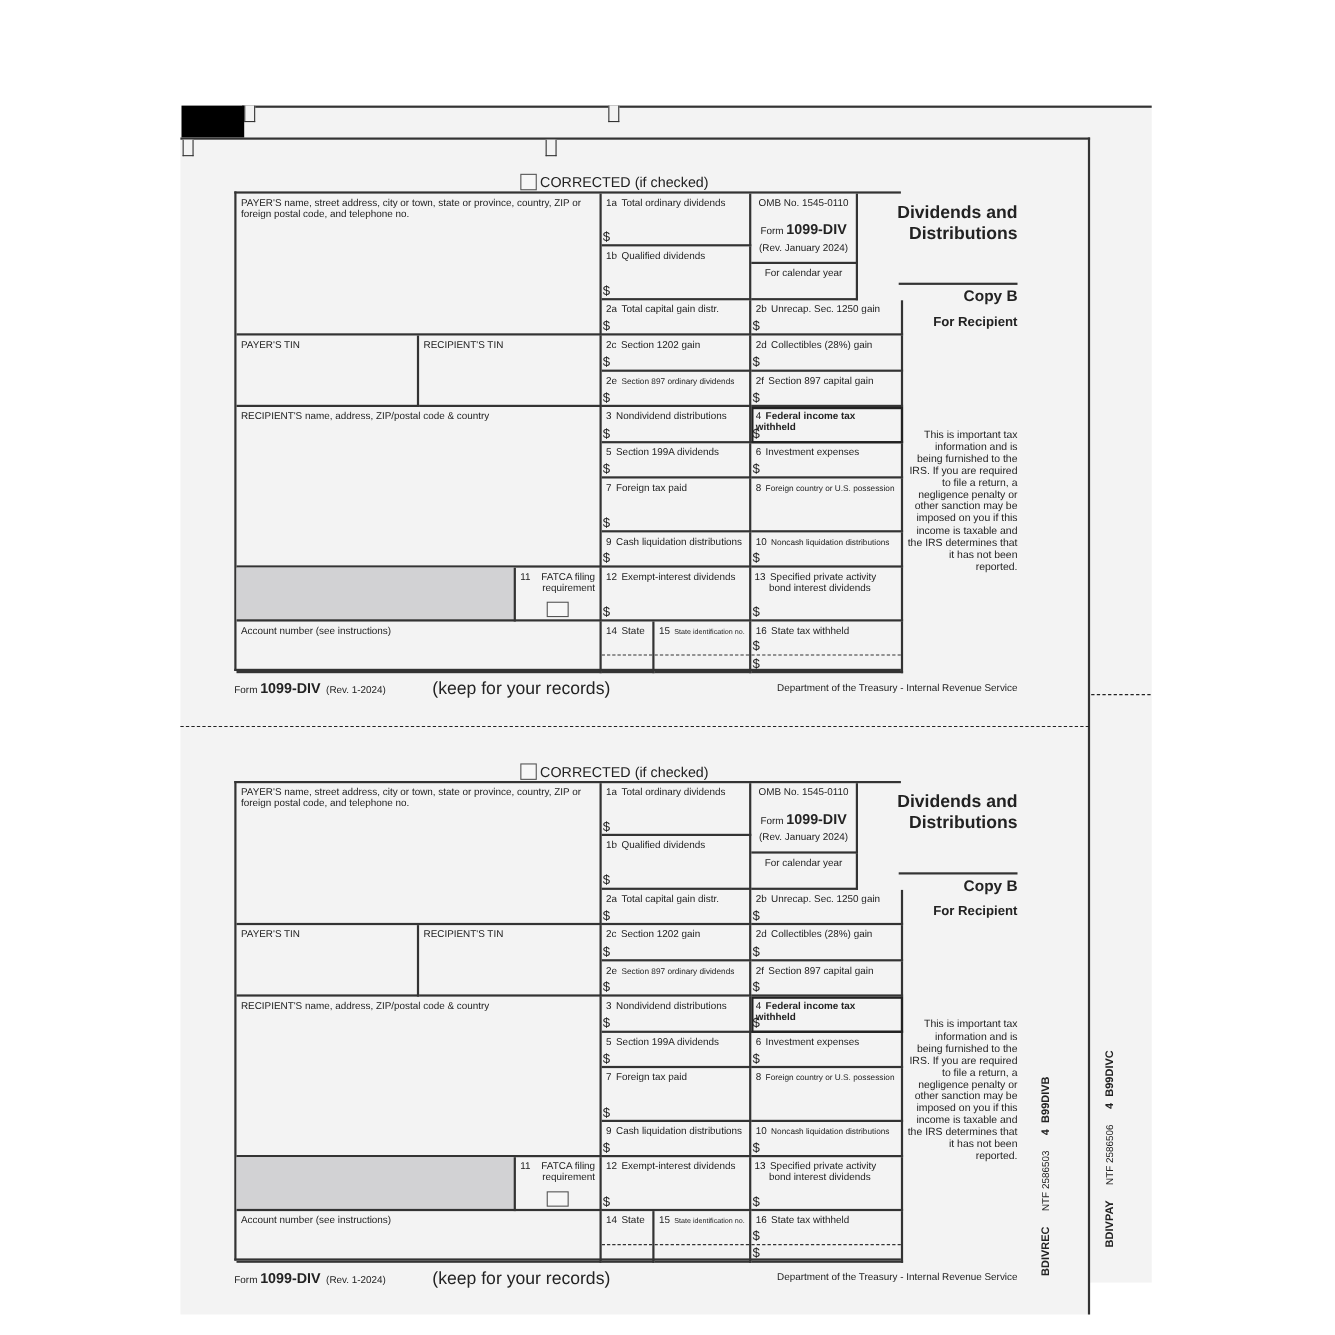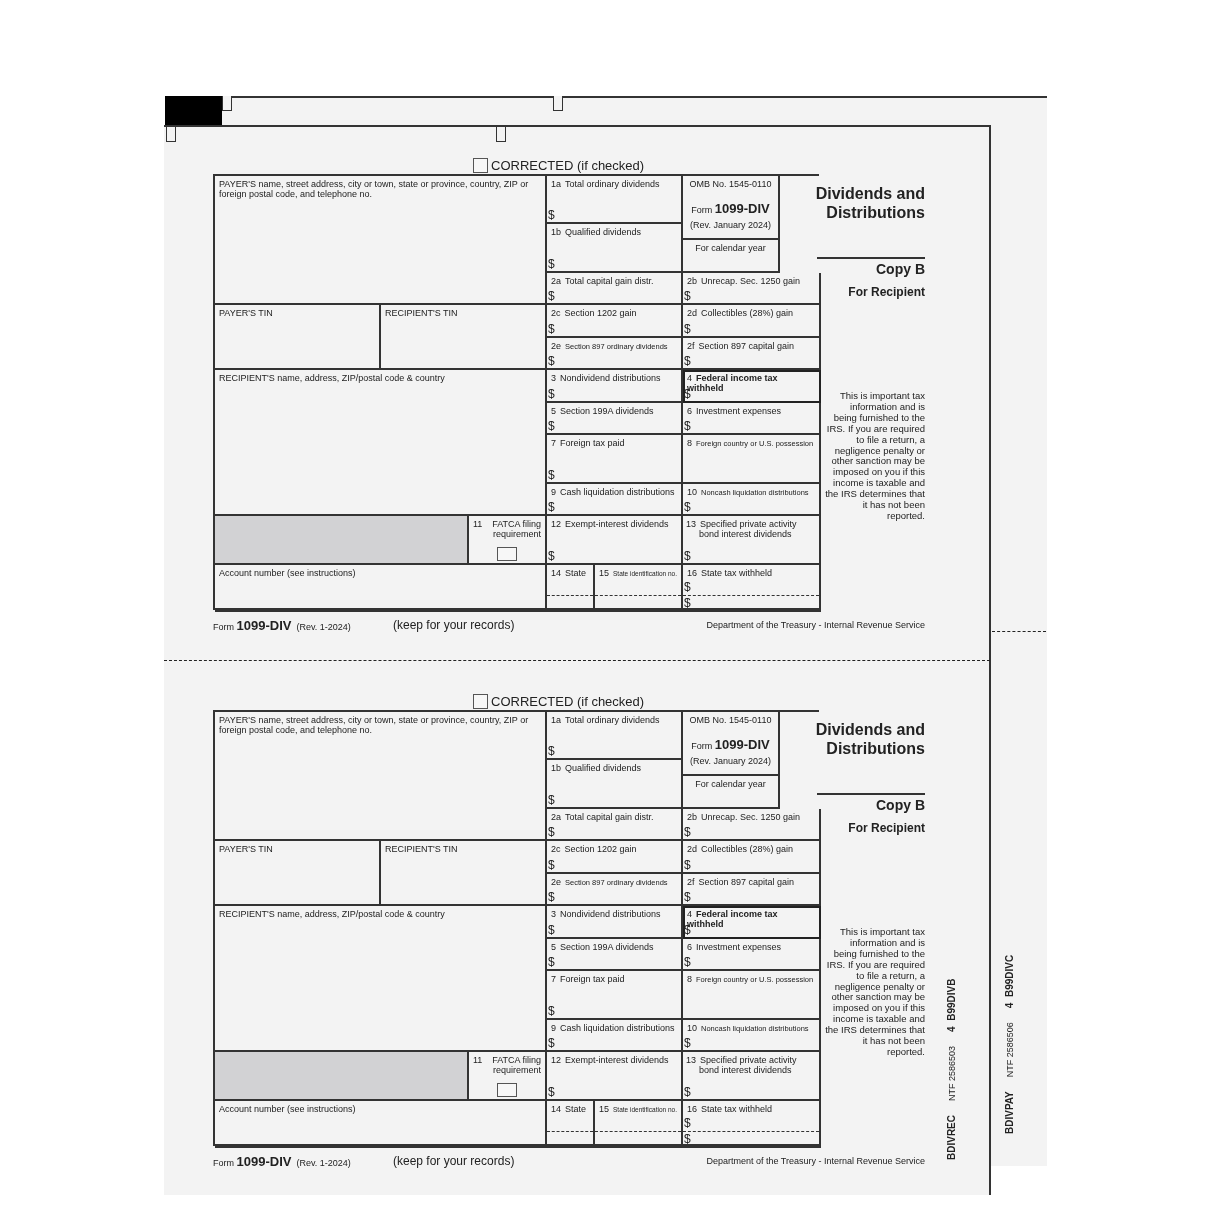--- a/index.html
+++ b/index.html
@@ -22,21 +22,21 @@
   .cell.small-label { font-size:7.5px; }
   .grey { background:#d2d2d4; }
   .fed { outline:2px solid #222; outline-offset:-2px; font-weight:bold; }
   .title-r { position:absolute; right:0; top:26px; text-align:right; font-size:16px; font-weight:bold; line-height:19px; }
   .copyb { position:absolute; right:0; top:103px; text-align:right; font-size:14px; font-weight:bold; }
   .forrec { position:absolute; right:0; top:127px; font-size:12px; font-weight:bold; }
   .notice { position:absolute; right:0; top:217px; width:100px; text-align:right; font-size:9.5px; line-height:10.9px;margin-top:16px; }
   .copyline { position:absolute; left:604px; top:99px; width:108px; border-top:2px solid #333; }
   .footer { position:absolute; left:0; top:460px; width:712px; font-size:9px; }
   .footer .fbig { font-size:13px; font-weight:bold; }
-  .footer .keep { position:absolute; left:180px; top:0; font-size:12px;text-align:center; }
+  .footer .keep { position:absolute; left:180px; top:0; font-size:16px;text-align:center; }
   .footer .dept { position:absolute; right:0; top:2px; font-size:9px;text-align:right; }
   .dash-row { position:absolute; left:0; right:0; border-top:1px dashed #333; }
 </style>
 </head>
 <body>
 
 <div class="sheet-back"></div>
 <div class="sheet-back-cover"></div>
 <div class="tab-mark" style="left:222px;top:96px;"></div>
 <div class="tab-mark" style="left:553px;top:96px;"></div>

